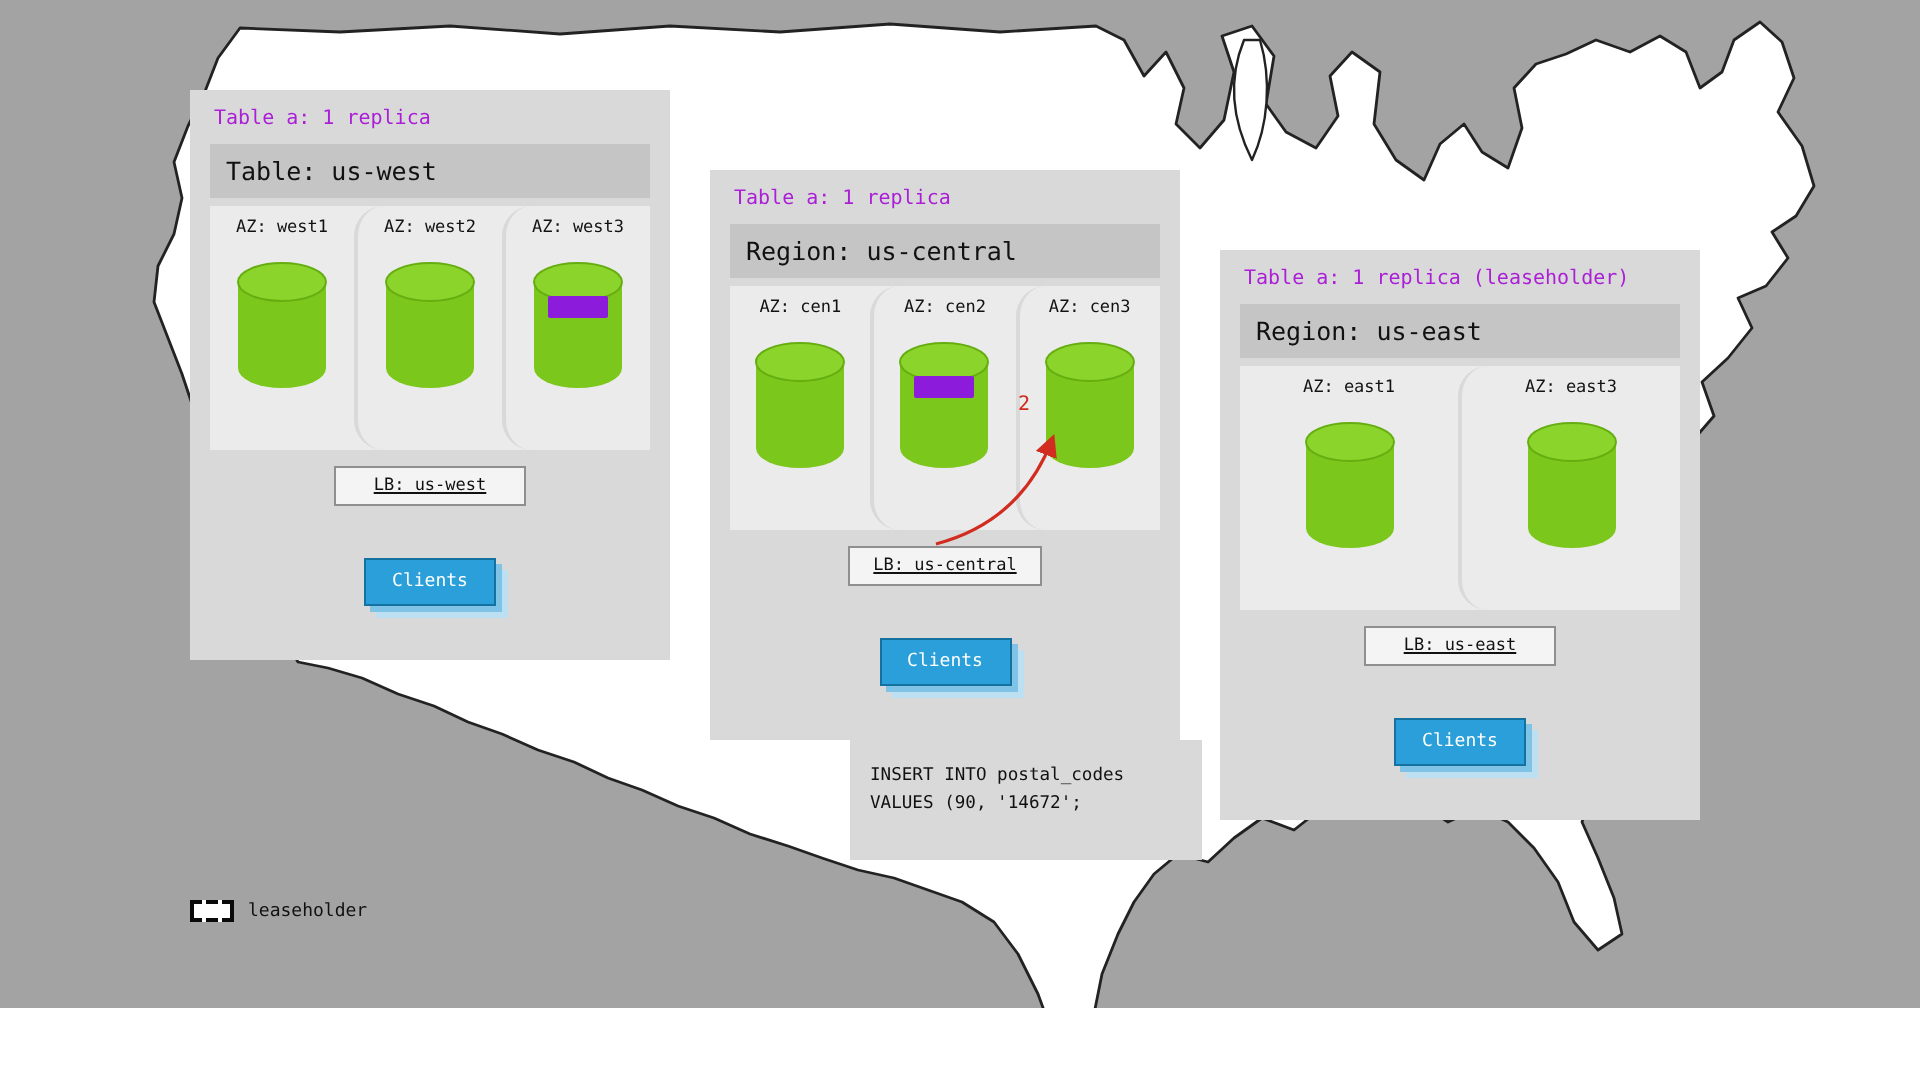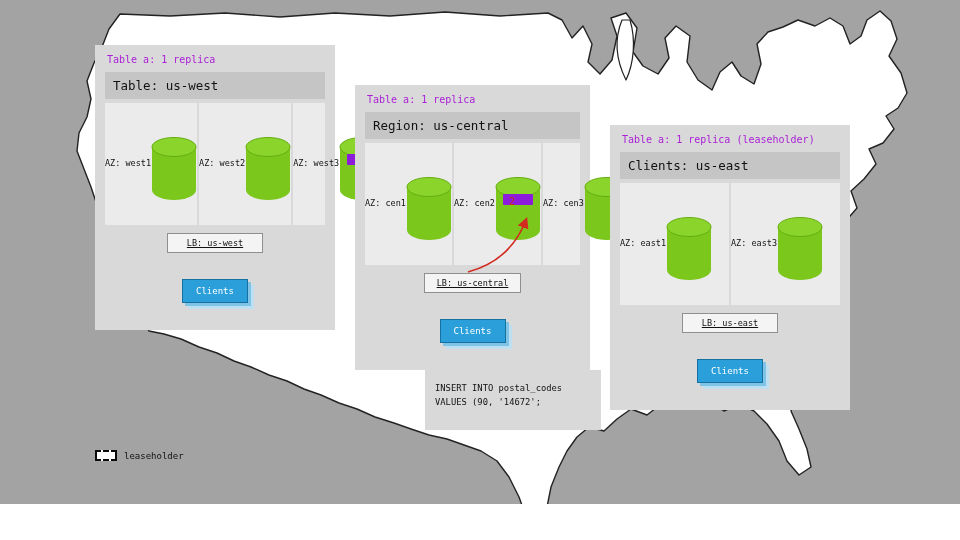--- a/index.html
+++ b/index.html
@@ -12,22 +12,22 @@
   .map-svg { position: absolute; left: 0; top: 0; z-index: 0; }
 
   .panel {
     position: absolute; background: #d9d9d9; z-index: 2;
     width: 240px; height: 285px;
   }
   .panel.central { width: 235px; }
   .panel-title { padding: 9px 12px 7px; font-size: 10px; color: #ab1fd6; white-space: nowrap; }
   .region-band { margin: 0 10px 4px; background: #c5c5c5; padding: 6px 8px; font-size: 12.5px; color: #111; }
   .az-row { display: flex; margin: 0 10px; height: 122px; background: #ebebeb; }
-  .az { flex: 1; position: relative; display: flex; flex-direction: row; align-items: center; padding-top: 6px; }
-  .az + .az { border-left: 2px solid #d9d9d9; }
+  .az { flex: 1; position: relative; display: flex; flex-direction: column; align-items: center; padding-top: 6px; }
+  .az + .az { border-left: 2px solid #d9d9d9; border-radius: 15px; }
   .az-label { font-size: 8.5px; margin-bottom: 8px; white-space: nowrap; }
   .cyl { position: relative; width: 46px; height: 64px; margin-top: 4px; }
   .chip {
     position: absolute; left: 50%; transform: translateX(-50%);
     top: 17px; width: 30px; height: 11px; background: #8d1bdc; border-radius: 1px;
   }
   .chip.leaseholder { width: 32px; height: 14px; top: 15px; border: 2px dashed #0a0a0a; }
   .lb-box {
     display: block; margin: 8px auto 0; width: max-content; min-width: 96px;
     padding: 4px 12px; background: #f4f4f4; border: 1px solid #8f8f8f;
@@ -148,21 +148,21 @@
           </svg>
         </div>
       </div>
     </div>
     <div class="lb-box">LB: us-central</div>
     <button class="clients-btn">Clients</button>
   </section>
 
   <section class="panel" style="left:610px; top:125px;">
     <div class="panel-title">Table a: 1 replica (leaseholder)</div>
-    <div class="region-band">Clients: us-east</div>
+    <div class="region-band">Region: us-east</div>
     <div class="az-row">
       <div class="az">
         <div class="az-label">AZ: east1</div>
         <div class="cyl">
           <svg width="46" height="64" viewBox="0 0 46 64">
             <path d="M1 10 L1 53 A22 10 0 0 0 45 53 L45 10 Z" fill="#7cc71c"></path>
             <ellipse cx="23" cy="10" rx="22" ry="9.5" fill="#8ad42b" stroke="#65ad10" stroke-width="1"></ellipse>
           </svg>
         </div>
       </div>

